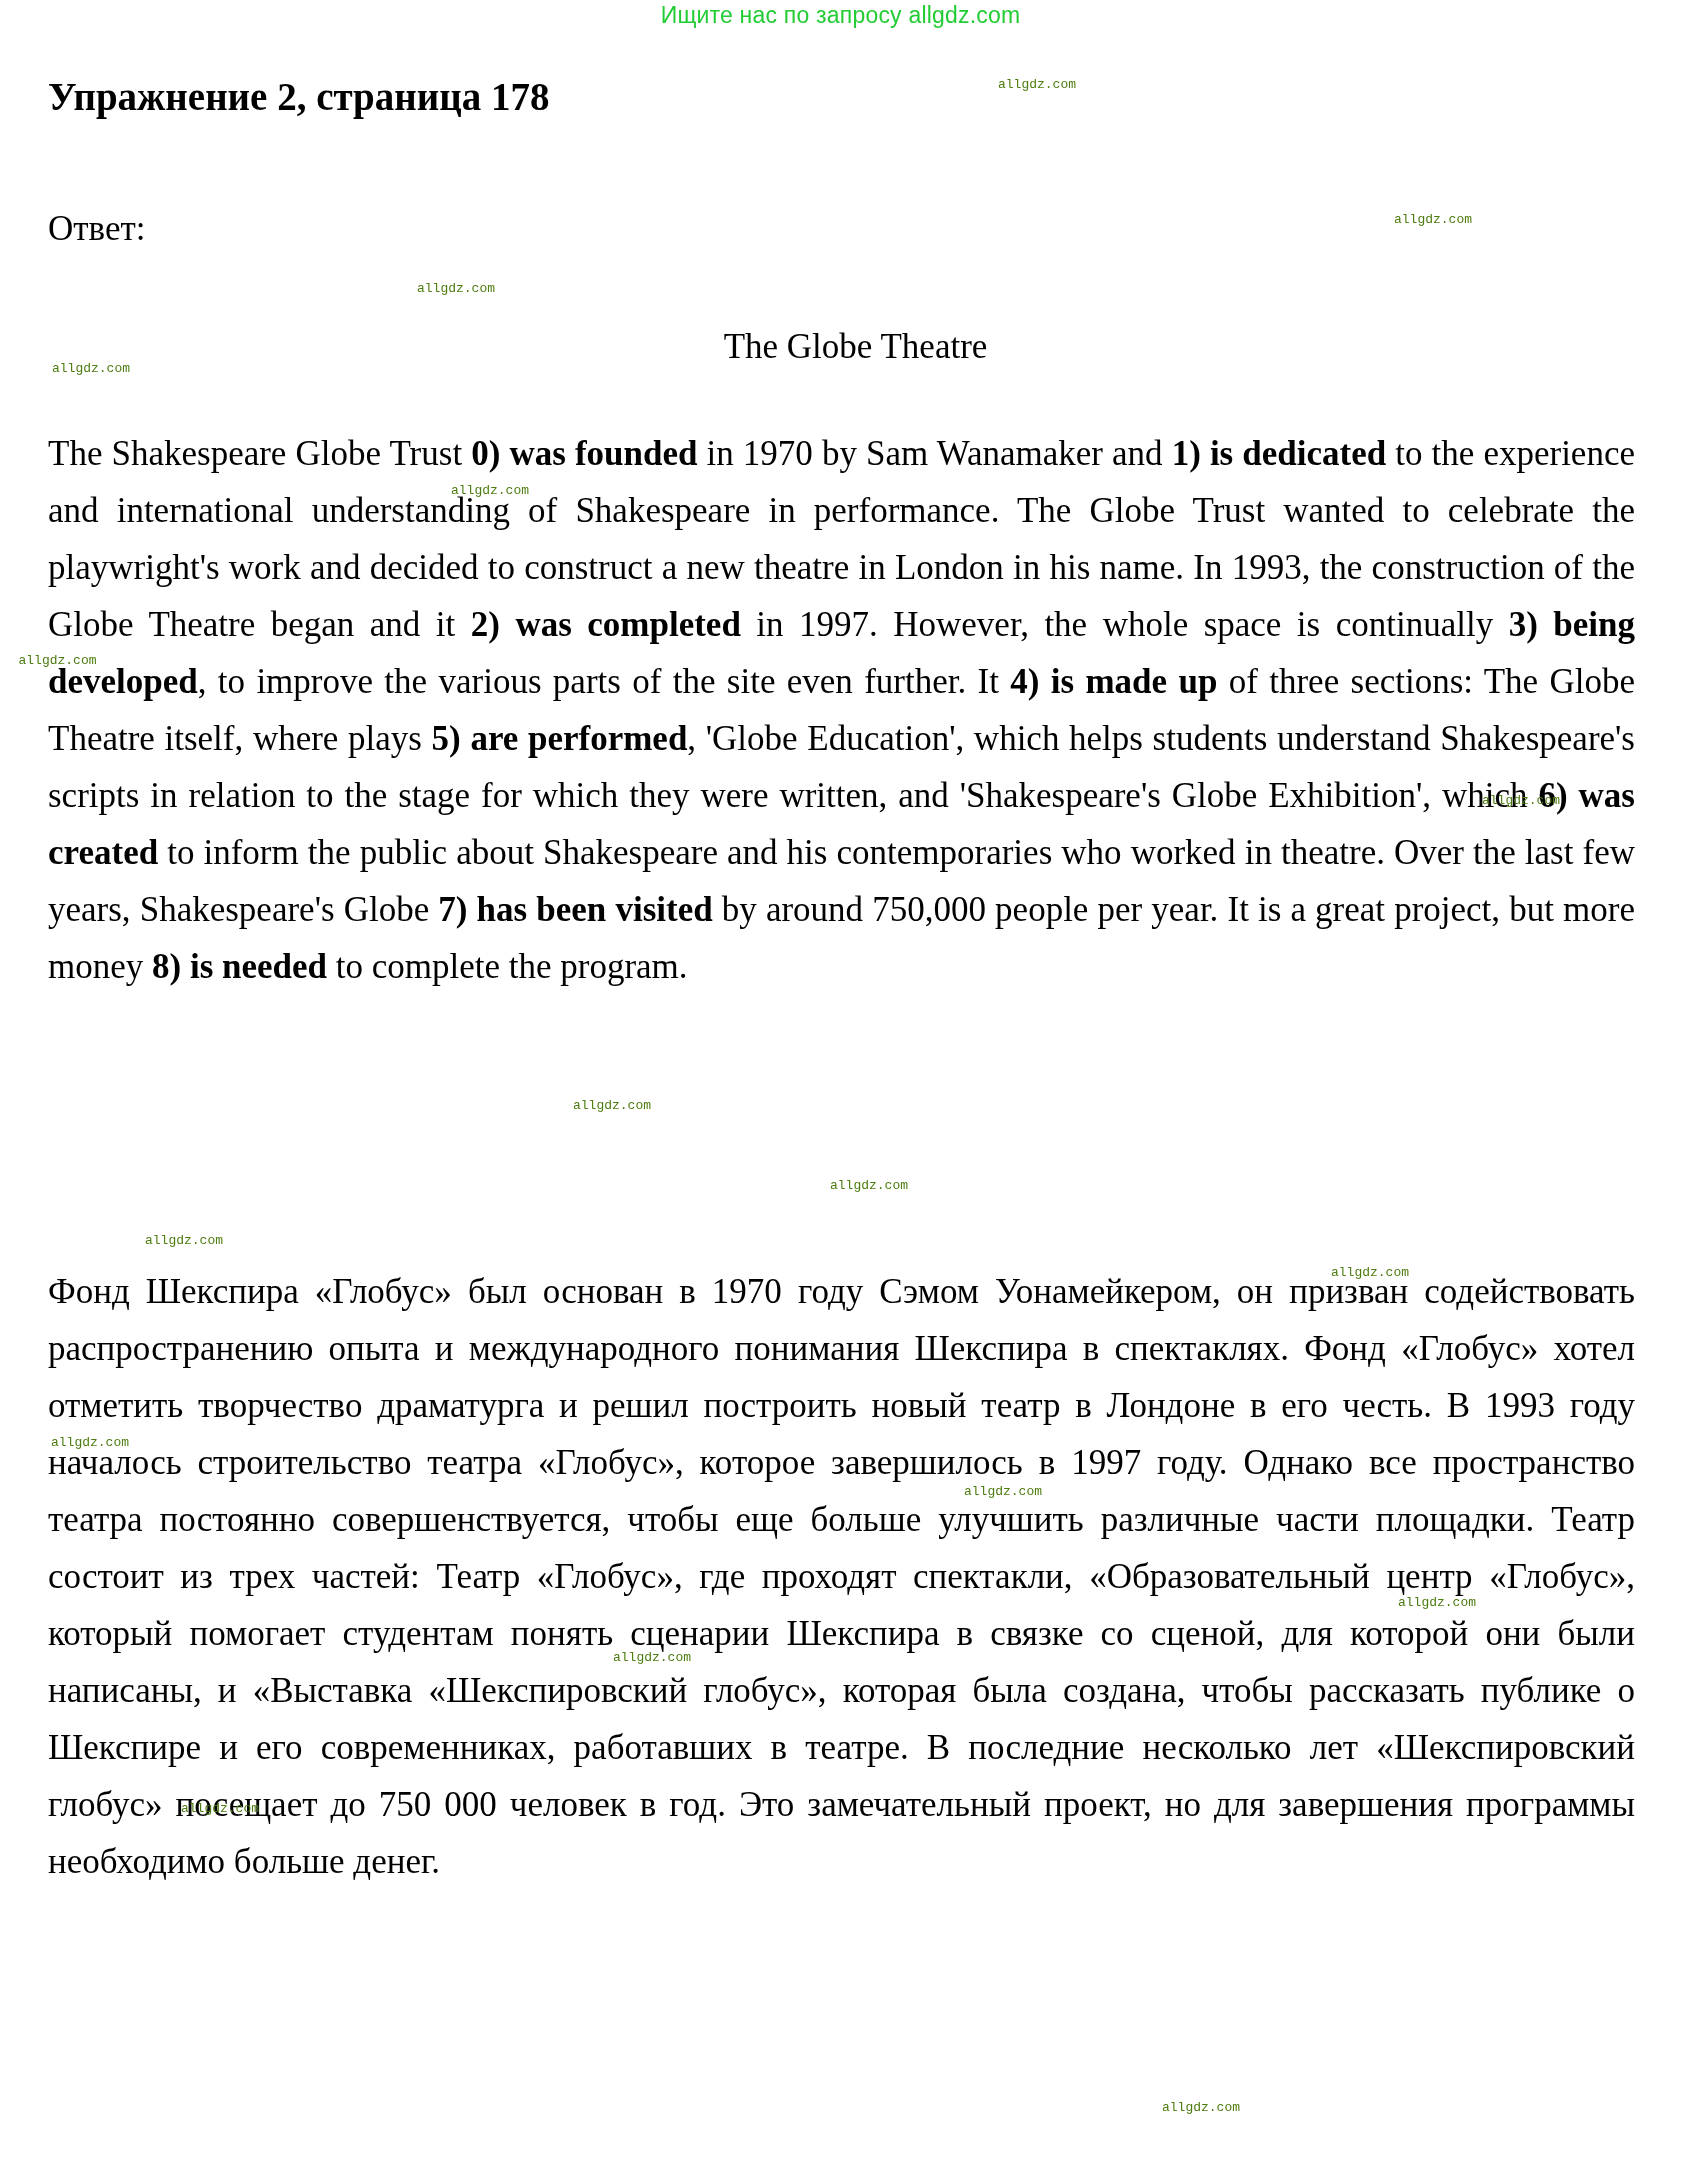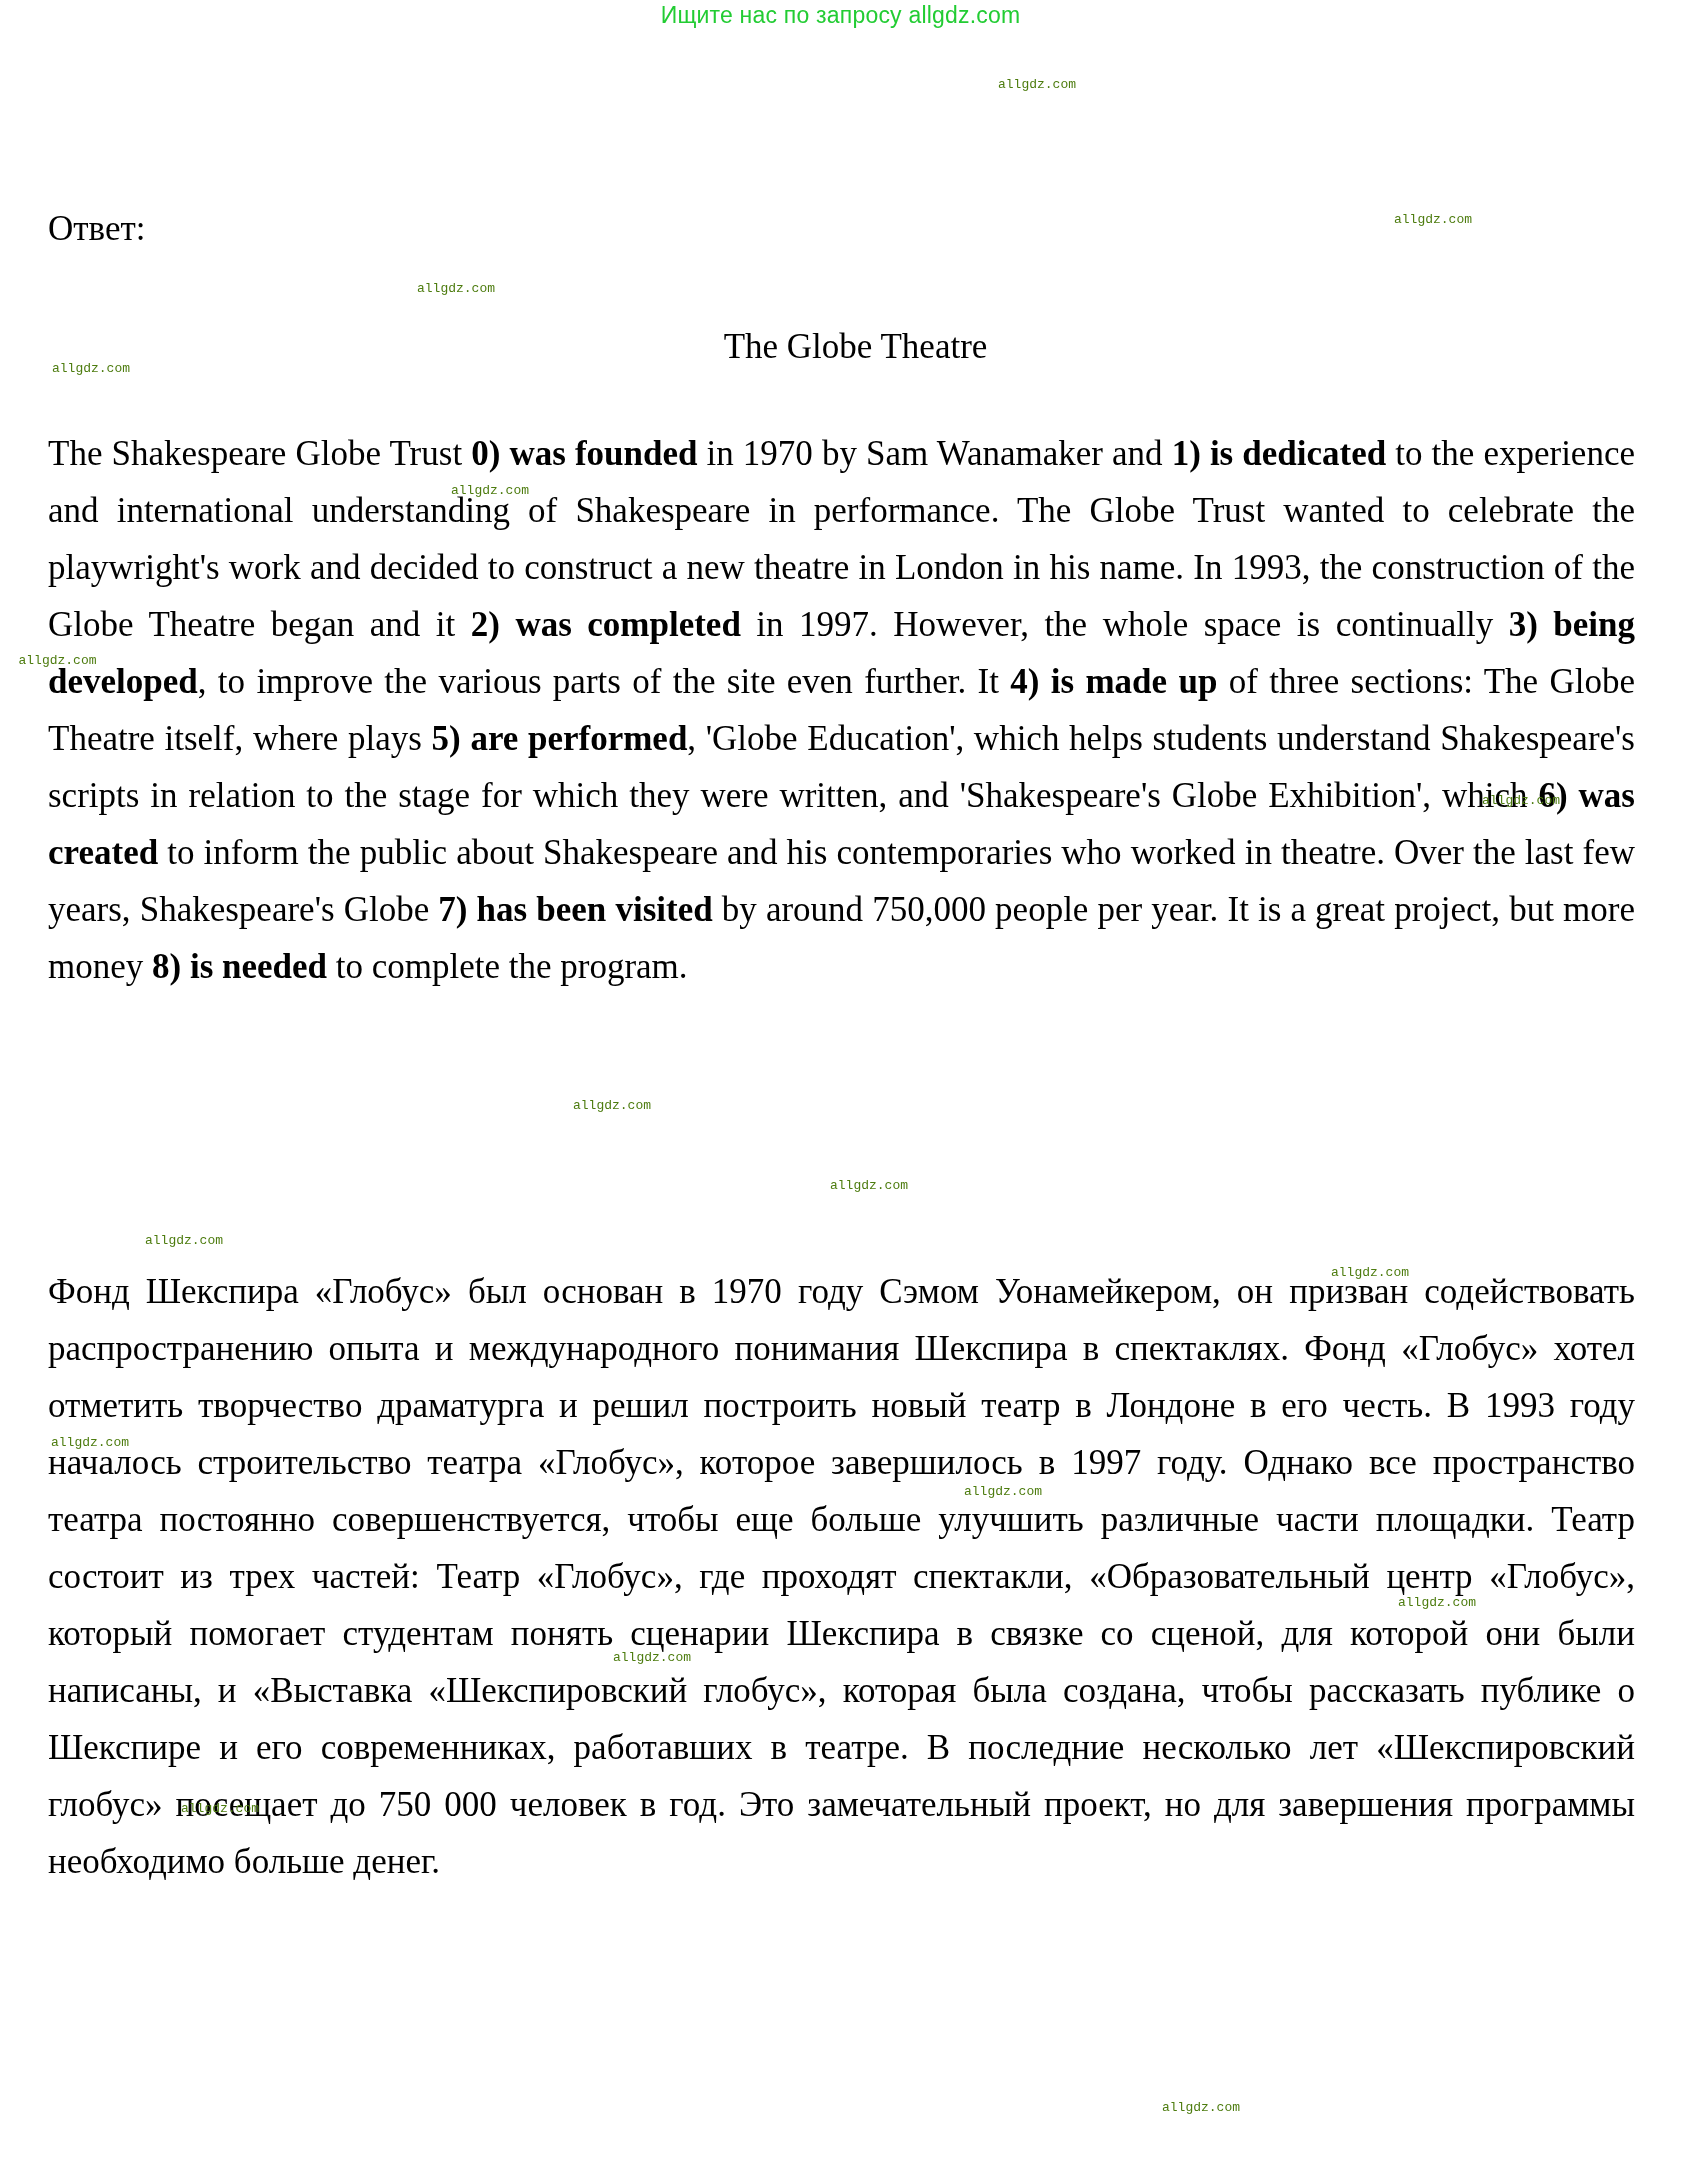--- a/index.html
+++ b/index.html
@@ -122,20 +122,21 @@
     user-select: none;
   }
 </style>
 </head>
 <body>
 
 <div class="page">
 
   <div class="promo-banner">Ищите нас по запросу allgdz.com</div>
 
+  <h1 class="exercise-title">Упражнение 2, страница 178</h1>
 
 
   <div class="answer-label">Ответ:</div>
 
   <div class="text-heading">The Globe Theatre</div>
 
   <div class="para para-english"><span>The Shakespeare Globe Trust </span><b>0) was founded</b><span> in 1970 by Sam Wanamaker and </span><b>1) is dedicated</b><span> to the experience and international understanding of Shakespeare in performance. The Globe Trust wanted to celebrate the playwright's work and decided to construct a new theatre in London in his name. In 1993, the construction of the Globe Theatre began and it </span><b>2) was completed</b><span> in 1997. However, the whole space is continually </span><b>3) being developed</b><span>, to improve the various parts of the site even further. It </span><b>4) is made up</b><span> of three sections: The Globe Theatre itself, where plays </span><b>5) are performed</b><span>, 'Globe Education', which helps students understand Shakespeare's scripts in relation to the stage for which they were written, and 'Shakespeare's Globe Exhibition', which </span><b>6) was created</b><span> to inform the public about Shakespeare and his contemporaries who worked in theatre. Over the last few years, Shakespeare's Globe </span><b>7) has been visited</b><span> by around 750,000 people per year. It is a great project, but more money </span><b>8) is needed</b><span> to complete the program.</span></div>
 
   <div class="para para-russian"><span>Фонд Шекспира «Глобус» был основан в 1970 году Сэмом Уонамейкером, он призван содействовать распространению опыта и международного понимания Шекспира в спектаклях. Фонд «Глобус» хотел отметить творчество драматурга и решил построить новый театр в Лондоне в его честь. В 1993 году началось строительство театра «Глобус», которое завершилось в 1997 году. Однако все пространство театра постоянно совершенствуется, чтобы еще больше улучшить различные части площадки. Театр состоит из трех частей: Театр «Глобус», где проходят спектакли, «Образовательный центр «Глобус», который помогает студентам понять сценарии Шекспира в связке со сценой, для которой они были написаны, и «Выставка «Шекспировский глобус», которая была создана, чтобы рассказать публике о Шекспире и его современниках, работавших в театре. В последние несколько лет «Шекспировский глобус» посещает до 750 000 человек в год. Это замечательный проект, но для завершения программы необходимо больше денег.</span></div>
 

